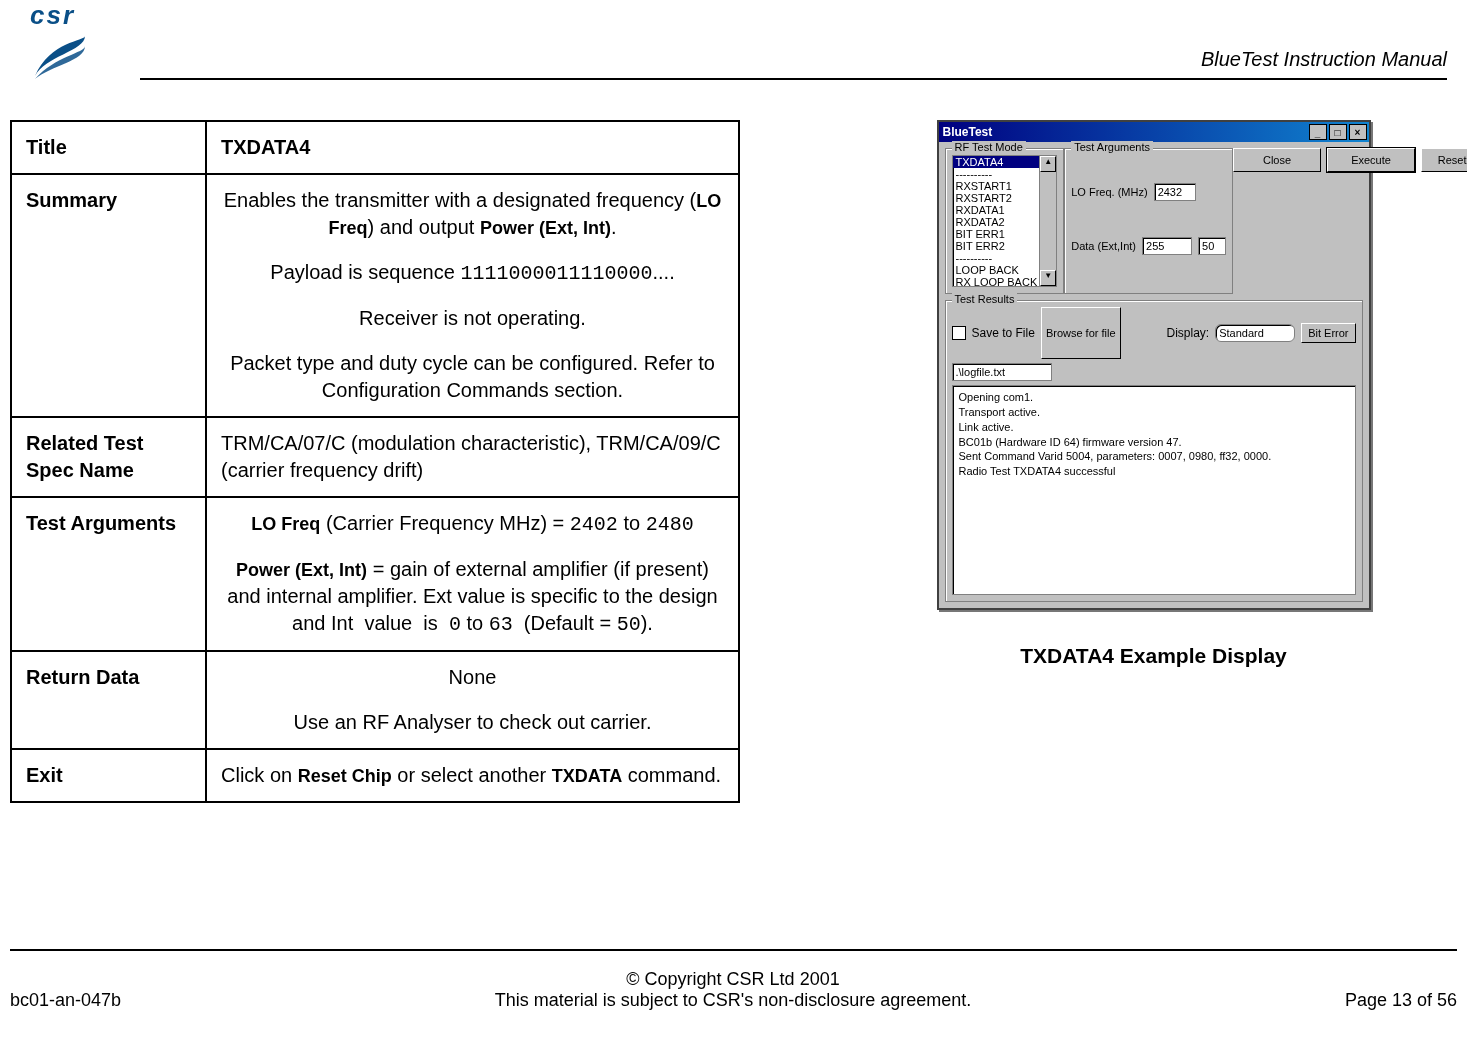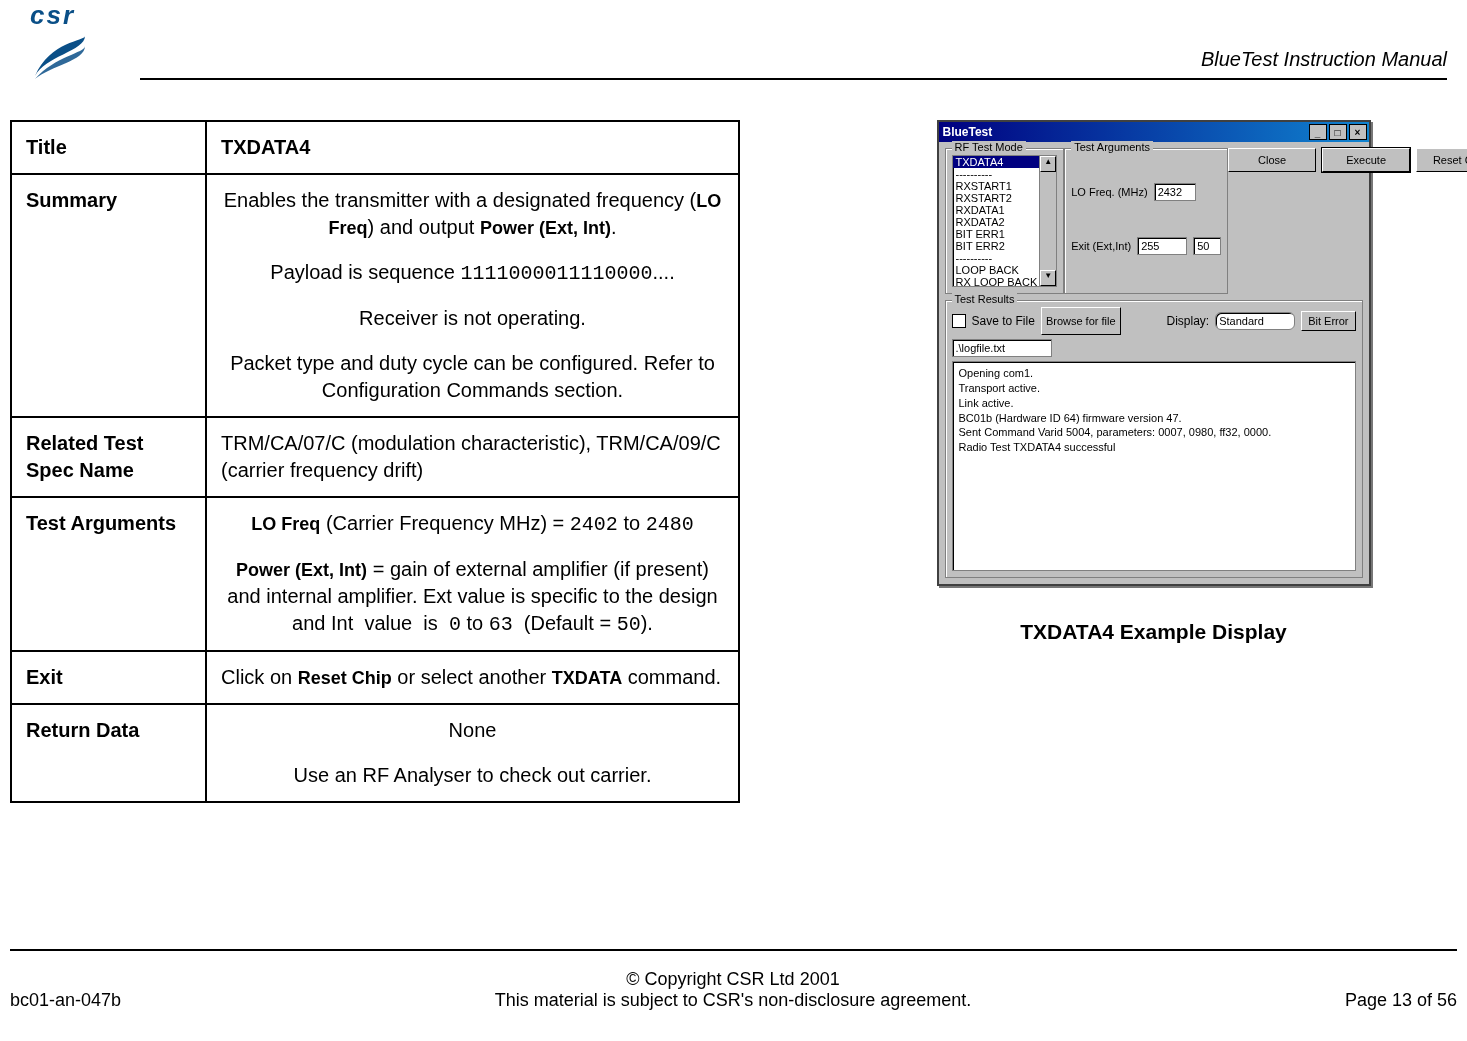--- a/index.html
+++ b/index.html
@@ -236,29 +236,29 @@
               <td>TRM/CA/07/C (modulation characteristic), TRM/CA/09/C (carrier frequency drift)</td>
             </tr>
             <tr>
               <td class="key">Test Arguments</td>
               <td>
                 <p class="para"><span class="smallbold">LO Freq</span> (Carrier Frequency MHz) = <span class="code">2402</span> to <span class="code">2480</span></p>
                 <p class="para"><span class="smallbold">Power (Ext, Int)</span> = gain of external amplifier (if present) and internal amplifier. Ext value is specific to the design and Int&nbsp; value&nbsp; is&nbsp; <span class="code">0</span> to <span class="code">63</span>&nbsp; (Default = <span class="code">50</span>).</p>
               </td>
             </tr>
             <tr>
-              <td class="key">Exit</td>
-              <td>Click on <span class="smallbold">Reset Chip</span> or select another <span class="smallbold">TXDATA</span> command.</td>
-            </tr>
-            <tr>
               <td class="key">Return Data</td>
               <td>
                 <p class="para">None</p>
                 <p class="para">Use an RF Analyser to check out carrier.</p>
               </td>
+            </tr>
+            <tr>
+              <td class="key">Exit</td>
+              <td>Click on <span class="smallbold">Reset Chip</span> or select another <span class="smallbold">TXDATA</span> command.</td>
             </tr>
           </tbody>
       </table>
     </div>
 
     <div class="right-col">
       <div class="dialog">
         <div class="titlebar">
           <span>BlueTest</span>
           <div class="tbtns">
@@ -292,40 +292,40 @@
               </div>
             </div>
             <div class="groupbox" style="flex:1;">
               <div class="legend">Test Arguments</div>
               <div class="testargs-rows">
                 <div class="testargs-row">
                   <label>LO Freq. (MHz)</label>
                   <input class="wininput" style="width: 42px;" value="2432">
                 </div>
                 <div class="testargs-row">
-                  <label>Exit (Ext,Int)</label>
+                  <label>Data (Ext,Int)</label>
                   <input class="wininput" style="width: 50px;" value="255">
                   <input class="wininput" style="width: 28px;" value="50">
                 </div>
               </div>
             </div>
             <div class="btncol">
               <div class="winbtn">Close</div>
               <div class="winbtn primary">Execute</div>
               <div class="winbtn">Reset Chip</div>
               <div class="winbtn">PS</div>
             </div>
           </div>
 
           <div class="groupbox">
             <div class="legend">Test Results</div>
             <div class="results-top" style="margin-bottom:4px;">
               <span class="checkbox"></span>
               <span>Save to File</span>
-              <div class="winbtn" style="min-width:0;height:18px;padding:4px 4px;">Browse for file</div>
+              <div class="winbtn" style="min-width:0;height:18px;padding:16px 4px;">Browse for file</div>
               <span style="margin-left:auto">Display:</span>
               <input class="wininput" style="width: 80px; border-radius: 6px;" value="Standard">
               <div class="winbtn" style="min-width:0;height:18px;padding:0 6px;">Bit Error</div>
             </div>
             <input class="wininput" style="width: 100px; display: block; margin-bottom: 4px;" value=".\logfile.txt">
             <div class="logarea">Opening com1.
 Transport active.
 Link active.
 BC01b (Hardware ID 64) firmware version 47.
 Sent Command Varid 5004, parameters: 0007, 0980, ff32, 0000.

